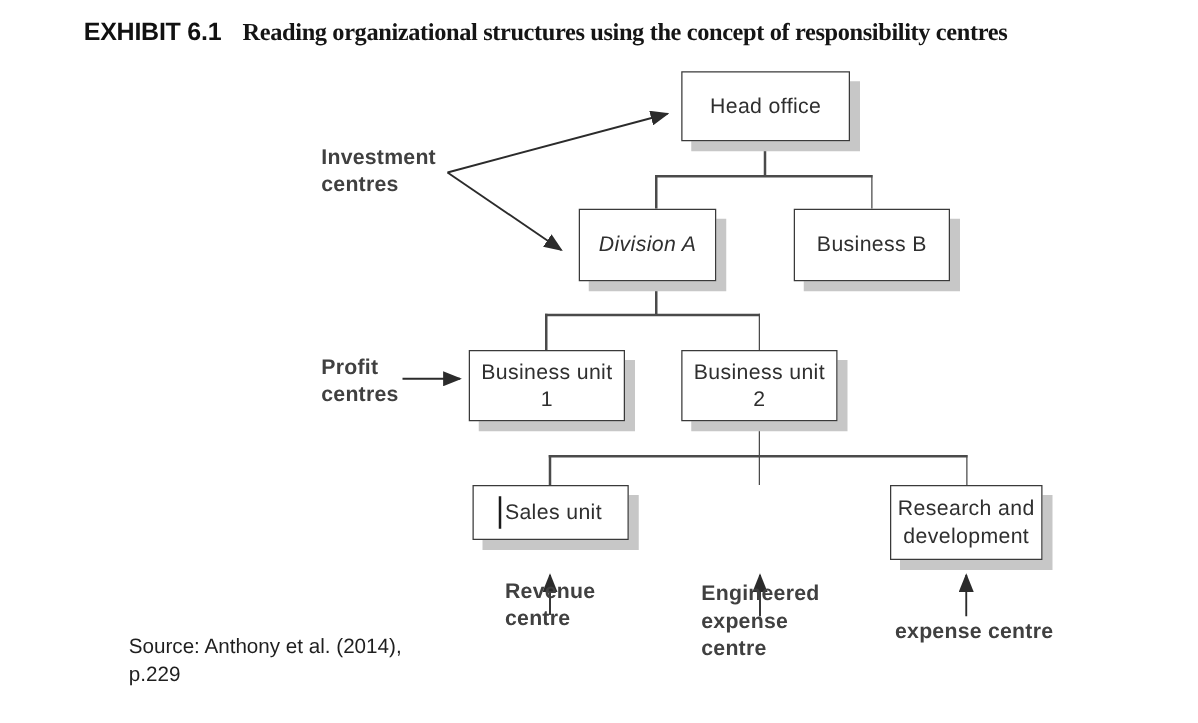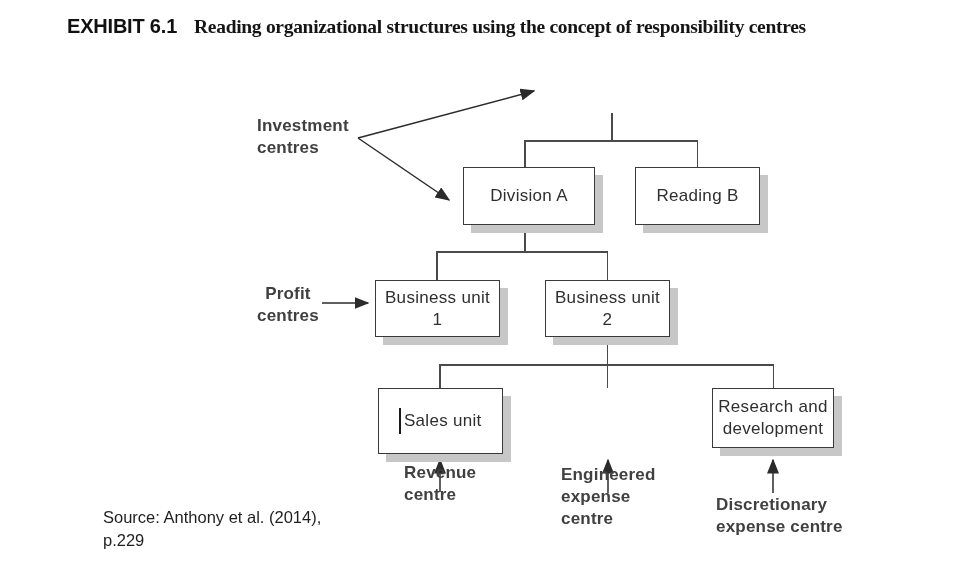--- a/index.html
+++ b/index.html
@@ -72,75 +72,77 @@
       </marker>
     </defs>
     <line x1="358" y1="138" x2="534" y2="91" stroke="#2b2b2b" stroke-width="1.5" marker-end="url(#ah)"></line>
     <line x1="358" y1="138" x2="449" y2="200" stroke="#2b2b2b" stroke-width="1.5" marker-end="url(#ah)"></line>
     <line x1="322" y1="303" x2="368" y2="303" stroke="#2b2b2b" stroke-width="1.5" marker-end="url(#ah)"></line>
     <line x1="440" y1="492" x2="440" y2="460" stroke="#2b2b2b" stroke-width="1.5" marker-end="url(#ah)"></line>
     <line x1="608" y1="493" x2="608" y2="460" stroke="#2b2b2b" stroke-width="1.5" marker-end="url(#ah)"></line>
     <line x1="773" y1="493" x2="773" y2="460" stroke="#2b2b2b" stroke-width="1.5" marker-end="url(#ah)"></line>
   </svg>
 
+  <div class="node" style="left:545px;top:57px;width:135px;height:56px;">
+    <span>Head office</span>
+  </div>
 
-  <div class="node" style="left:463px;top:167px;width:132px;height:58px;">
+  <div class="node" style="left:463px;top:167px;width:110px;height:58px;font-style:italic;">
     <span>Division A</span>
   </div>
 
   <div class="node" style="left:635px;top:167px;width:125px;height:58px;">
-    <span>Reading B</span>
+    <span>Business B</span>
   </div>
 
   <div class="node" style="left:375px;top:280px;width:125px;height:57px;">
     <span>Business unit</span>
     <span>1</span>
   </div>
 
   <div class="node" style="left:545px;top:280px;width:125px;height:57px;">
     <span>Business unit</span>
     <span>2</span>
   </div>
 
-  <div class="node" style="left:378px;top:388px;width:125px;height:66px;">
+  <div class="node" style="left:378px;top:388px;width:125px;height:44px;">
     <span class="node-row">
       <span class="cursor"></span>
       <span>Sales unit</span>
     </span>
   </div>
 
 
   <div class="node" style="left:712px;top:388px;width:122px;height:60px;">
     <span>Research and</span>
     <span>development</span>
   </div>
 
   <div class="blabel" style="left:257px;top:115px;">
     <span>Investment</span>
     <span>centres</span>
   </div>
 
-  <div class="blabel" style="left:257px;top:283px;text-align:center;">
+  <div class="blabel" style="left:257px;top:283px;">
     <span>Profit</span>
     <span>centres</span>
   </div>
 
   <div class="blabel" style="left:404px;top:462px;">
     <span>Revenue</span>
     <span>centre</span>
   </div>
 
   <div class="blabel" style="left:561px;top:464px;">
     <span>Engineered</span>
     <span>expense</span>
     <span>centre</span>
   </div>
 
   <div class="blabel" style="left:716px;top:494px;">
-    <span>Discretionary</span>
     <span>expense centre</span>
   </div>
 
   <div class="source">
     <span>Source: Anthony et al. (2014),</span>
     <span>p.229</span>
   </div>
 
 </div>
 

